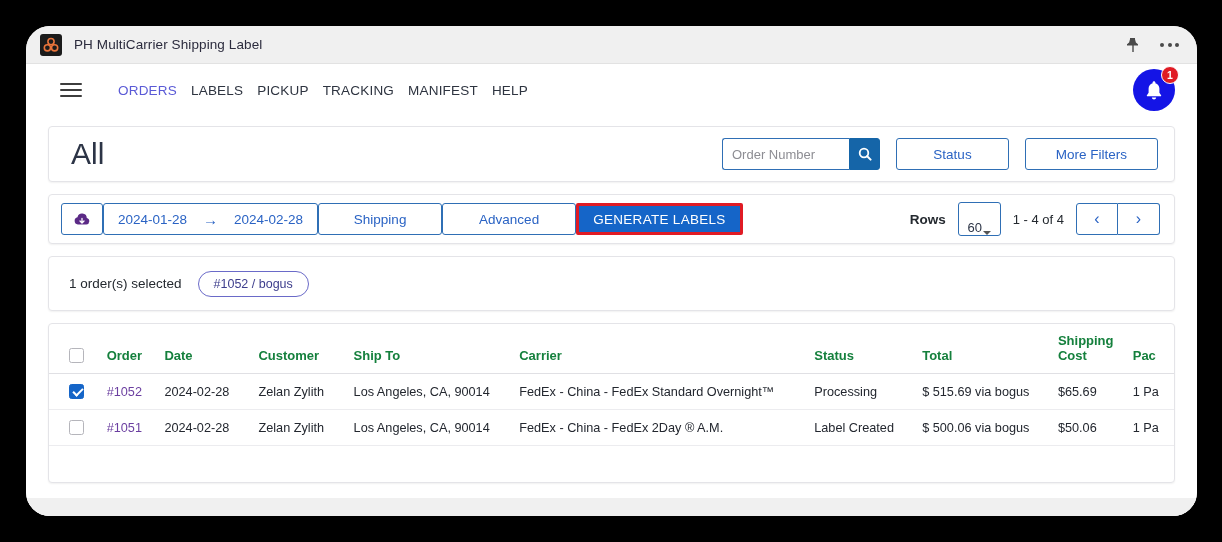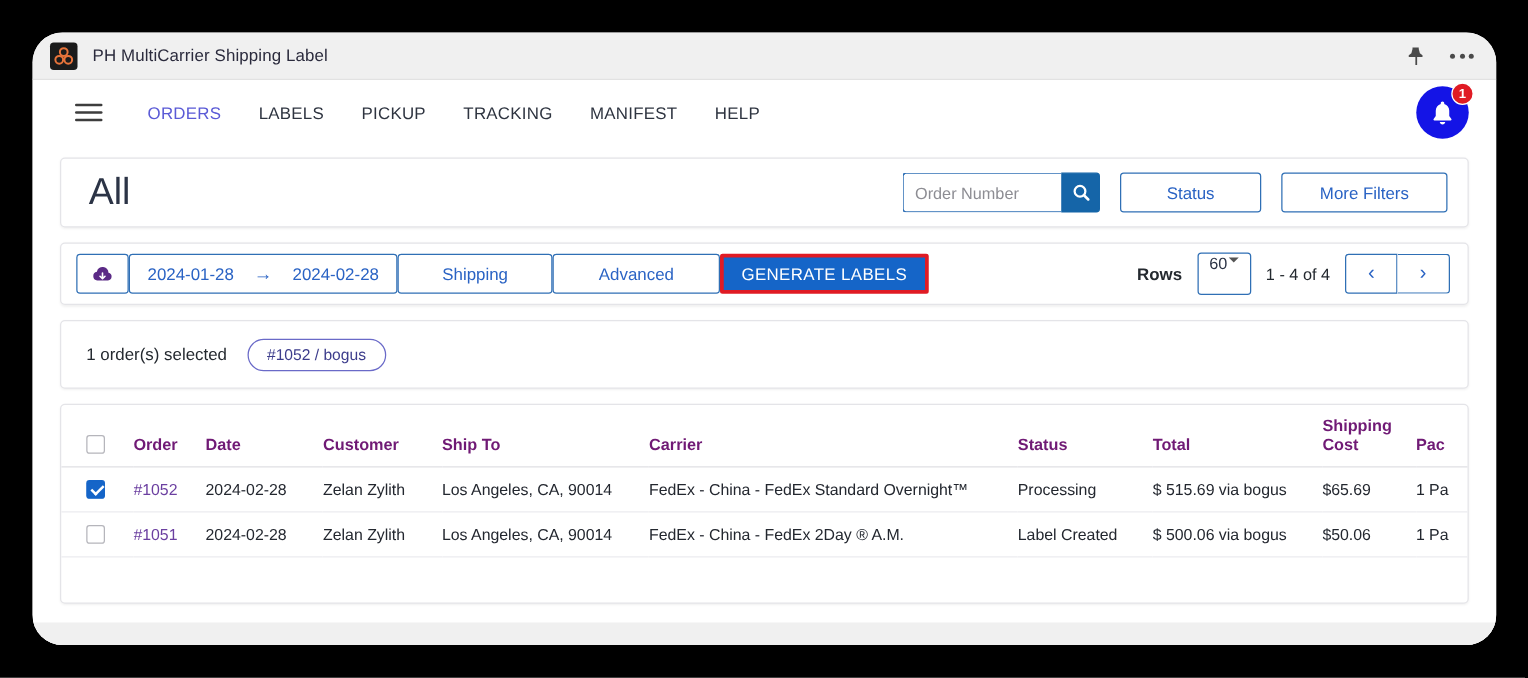--- a/index.html
+++ b/index.html
@@ -54,21 +54,21 @@
   #navbar {
     height: 52px;
     background: #ffffff;
     display: flex;
     align-items: center;
     padding: 0 22px 0 34px;
     position: relative;
   }
   .hamburger { width: 22px; display: flex; flex-direction: column; gap: 4px; cursor: pointer; margin-right: 36px; }
   .hamburger span { display: block; height: 2px; background: #3d3d3d; border-radius: 1px; }
-  .navlinks { display: flex; align-items: center; gap: 30px; }
+  .navlinks { display: flex; align-items: center; gap: 14px; }
   .navlink {
     font-size: 13.5px;
     color: #2e3440;
     letter-spacing: .2px;
     text-decoration: none;
     cursor: pointer;
     white-space: nowrap;
   }
   .navlink.active { color: #5a5ad6; }
   .bell-wrap { margin-left: auto; position: relative; width: 42px; height: 42px; }
@@ -204,21 +204,21 @@
     font-family: "Liberation Sans", sans-serif;
   }
 
   .tb-right { margin-left: auto; display: flex; align-items: center; gap: 12px; }
   .rows-label { font-size: 13.5px; color: #24292f; font-weight: bold; }
   .rows-select {
     width: 43px; height: 34px;
     border: 1px solid #2f6fb5;
     border-radius: 3px;
     background: #fff;
-    display: flex; align-items: flex-start; justify-content: center;
+    display: flex; align-items: flex-end; justify-content: center;
     gap: 1px;
     font-size: 13px; color: #2c3446;
     cursor: pointer;
   }
   .caret-dn { width: 0; height: 0; border-left: 4px solid transparent; border-right: 4px solid transparent; border-top: 4px solid #555; margin-top: 3px; }
   .range-text { font-size: 13px; color: #24292f; white-space: nowrap; }
   .pager-btn {
     width: 42px; height: 32px;
     border: 1px solid #2f6fb5;
     background: #fff;
@@ -258,21 +258,21 @@
     position: relative;
   }
   table.orders {
     width: 1180px;
     border-collapse: collapse;
     table-layout: fixed;
   }
   table.orders th {
     text-align: left;
     font-size: 13px;
-    color: #701a75;
+    color: #15803d;
     font-weight: bold;
     padding: 10px 6px 10px 0;
     border-bottom: 1px solid #e0e0e4;
     vertical-align: bottom;
     height: 46px;
   }
   table.orders td {
     font-size: 12.7px;
     color: #23272f;
     padding: 10px 6px 10px 0;

